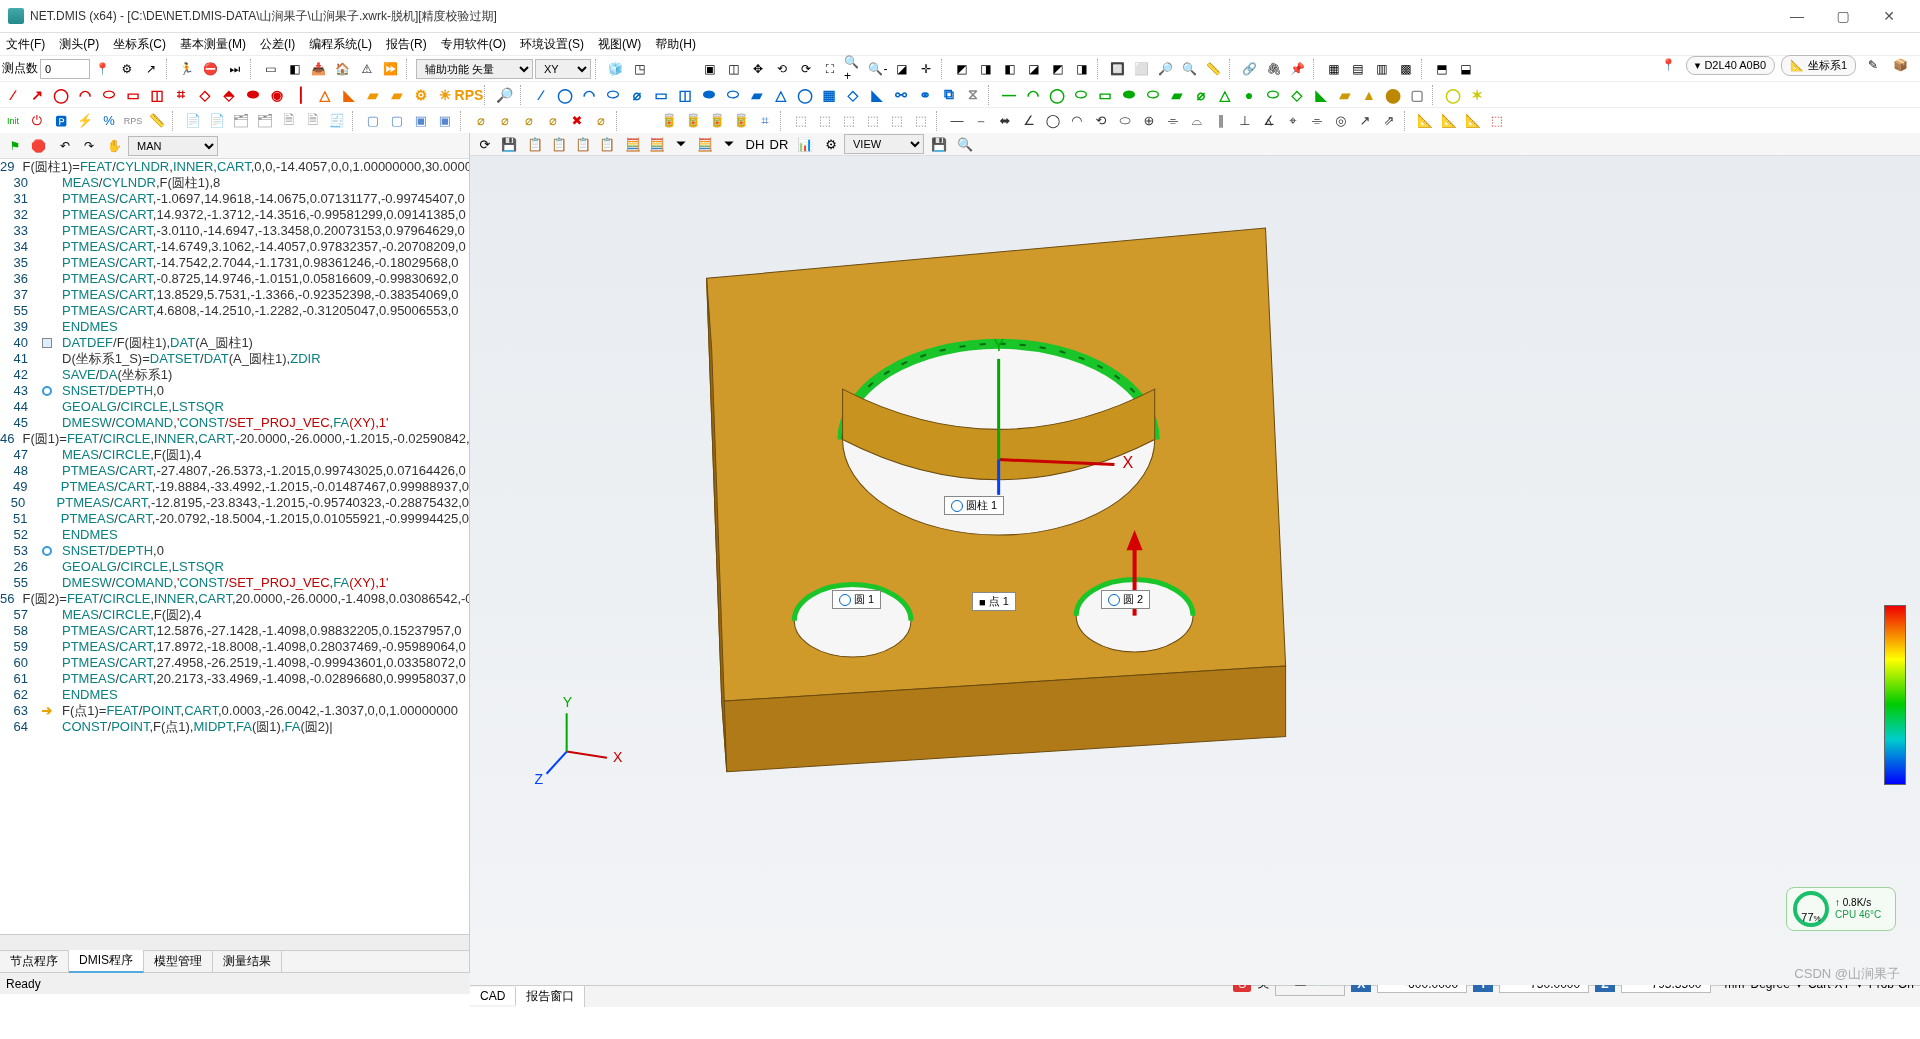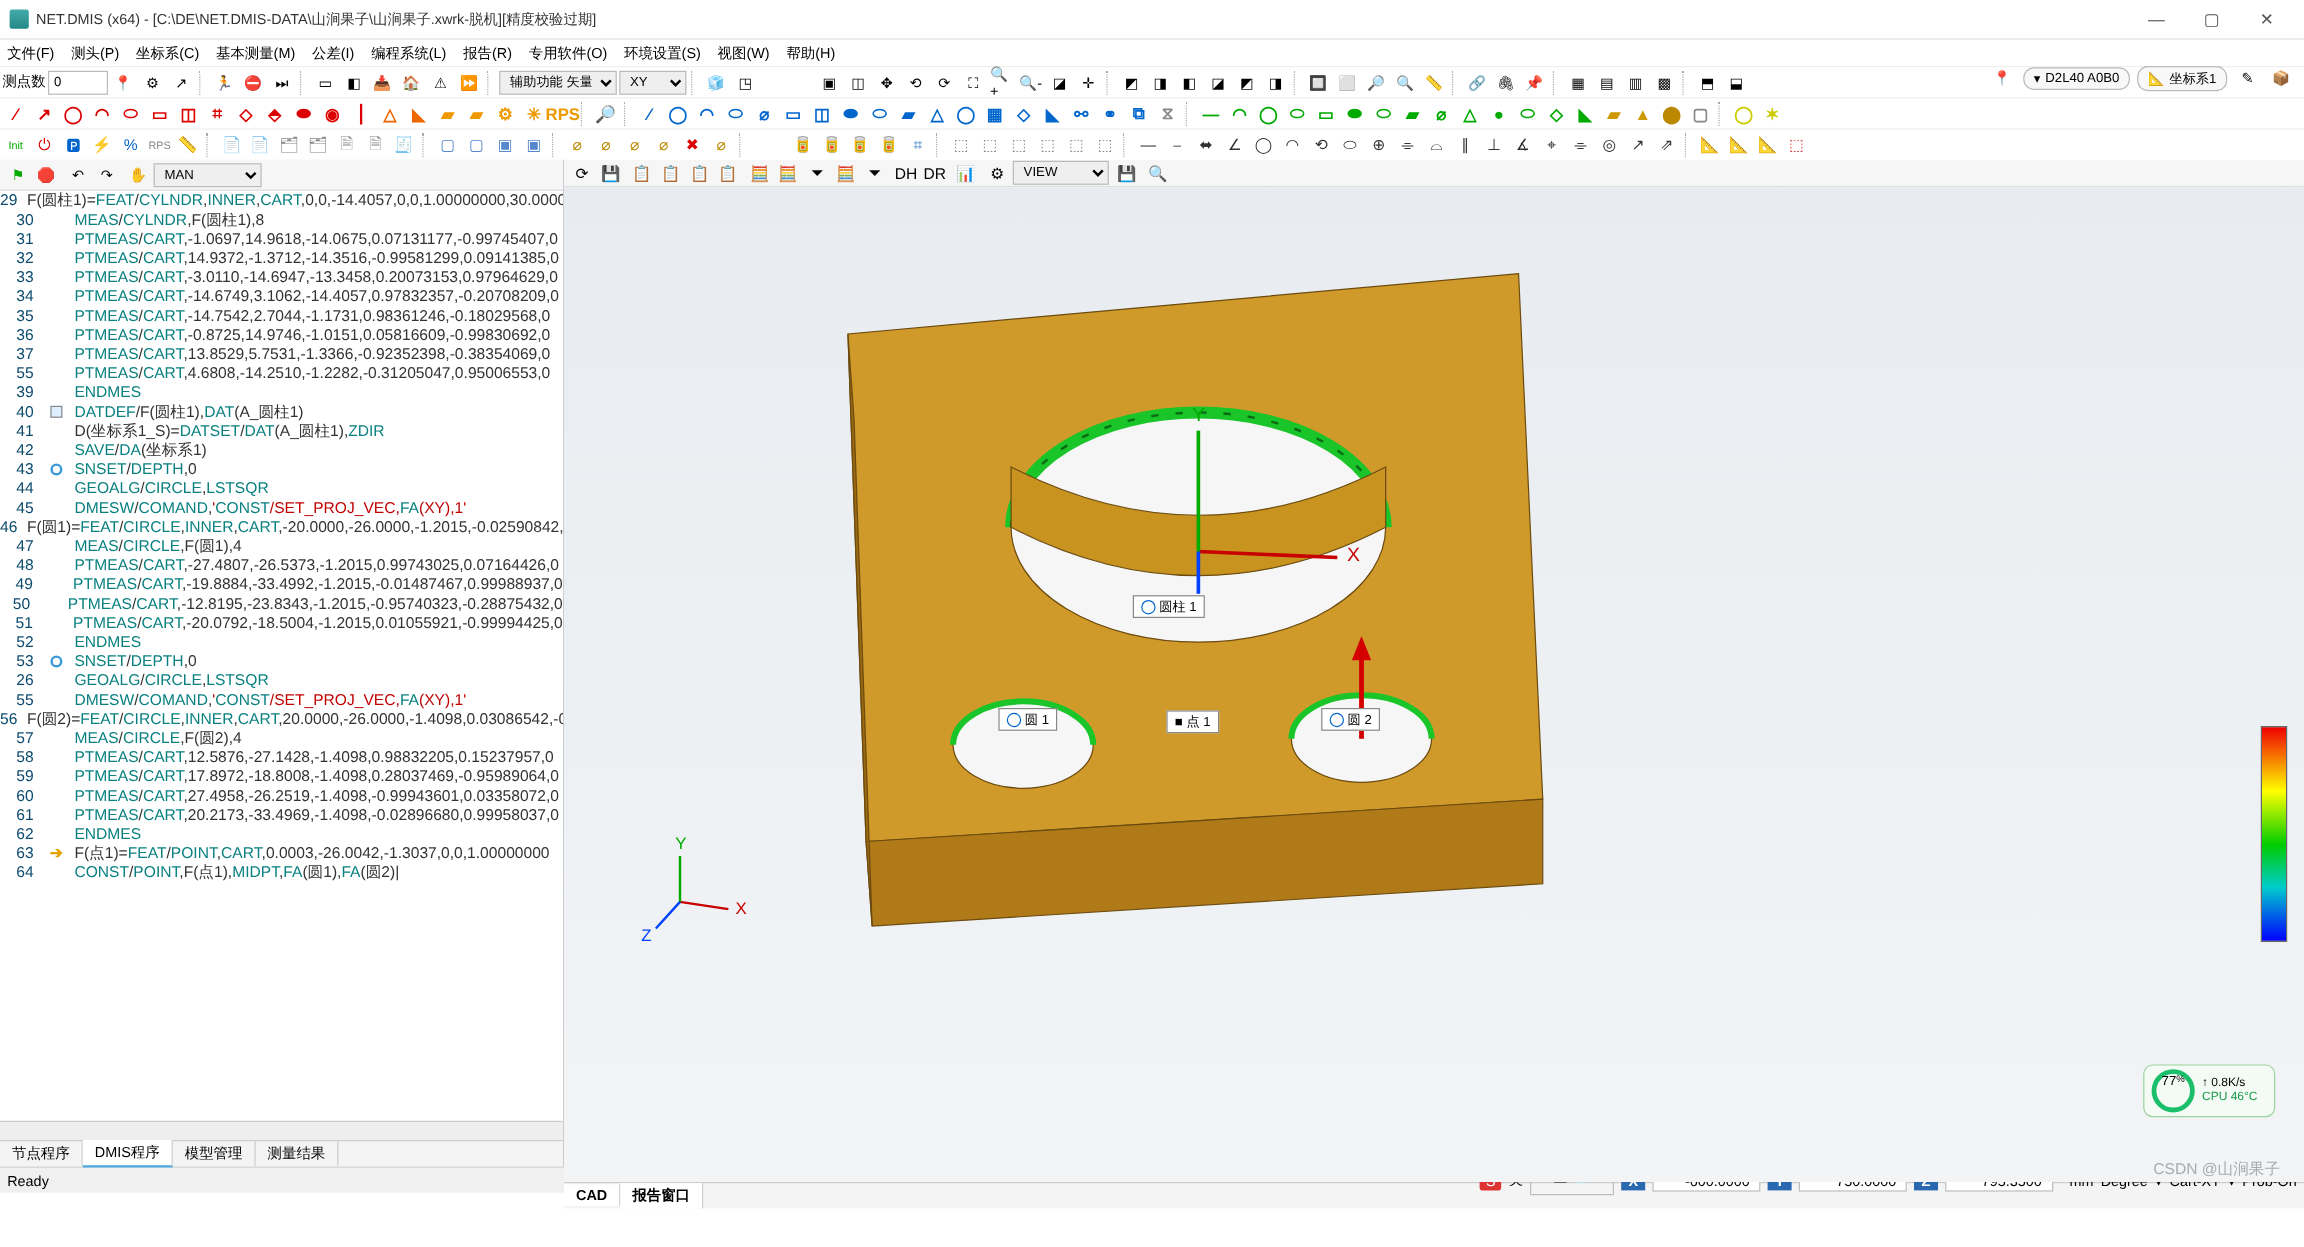--- a/index.html
+++ b/index.html
@@ -38,34 +38,34 @@
 .st { color:#c00000; }
 
 .bottom-tabs { height:22px; display:flex; align-items:center; border-top:1px solid #ccc; font-size:12px; background:#f4f4f4;}
 .bottom-tabs .tab { padding:2px 10px; border-right:1px solid #ccc; cursor:pointer; }
 .bottom-tabs .tab.active { background:#fff; border-bottom:2px solid #5ad; }
 
 .rightpane { flex:1; display:flex; flex-direction:column; }
 .view-tools { height:26px; display:flex; align-items:center; gap:2px; padding:0 4px; background:#f6f6f6; border-bottom:1px solid #ddd;}
 .viewport { flex:1; position:relative; background:linear-gradient(#e8ecf0,#f2f4f6); }
 .right-tabs { height:22px; border-top:1px solid #ccc; display:flex; align-items:center; font-size:12px; background:#f4f4f4;}
-.right-tabs .tab { padding:2px 10px; border-right:1px solid #ccc; background:#fff; cursor:pointer;font-weight:bold;}
+.right-tabs .tab { padding:2px 10px; border-right:1px solid #ccc; background:#fff; cursor:pointer;}
 
 .statusbar { height:22px; background:#f0f0f0; border-top:1px solid #ccc; display:flex; align-items:center; padding:0 6px; font-size:12px; gap:6px;}
 .statusbar .stretch { flex:1; }
 .statusbar .coord-label { background:#2a68b0; color:#fff; padding:1px 6px; font-weight:bold; }
 .statusbar .coord-val { background:#fff; border:1px solid #bbb; padding:1px 8px; min-width:90px; text-align:right;}
 
 .label-anno { position:absolute; background:#fff; border:1px solid #888; padding:1px 6px; font-size:11px; display:flex; align-items:center; gap:3px;}
 .label-anno .ico { width:12px; height:12px; border:1px solid #06c; border-radius:50%; }
 
 .rostrip { position:absolute; right:14px; bottom:200px; width:22px; height:180px; background:linear-gradient(#e00,#ff0 30%,#0c0 55%,#0cc 75%,#00f); border:1px solid #666;}
 
 .perfwidget { position:absolute; right:24px; bottom:54px; width:110px; height:44px; border:1px solid #9cd29c; border-radius:8px; background:#f4fbf4; display:flex; align-items:center; padding:3px 6px; gap:6px; }
-.perfwidget .ring { width:36px; height:36px; border-radius:50%; border:4px solid #1bbf6b; display:flex; align-items:flex-start; justify-content:center; font-size:11px; }
+.perfwidget .ring { width:36px; height:36px; border-radius:50%; border:4px solid #1bbf6b; display:flex; align-items:flex-end; justify-content:center; font-size:11px; }
 .perfwidget .ptext { font-size:10px; line-height:12px; }
 
 .watermark { position:absolute; right:20px; bottom:2px; color:rgba(120,120,120,.6); font-size:13px; }
 
 
 .topright { position:absolute; right:8px; top:54px; display:flex; align-items:center; gap:6px; }
 .topright .pill { border:1px solid #bbb; border-radius:9px; padding:2px 8px; font-size:11px; background:#f8f8f8; display:flex; align-items:center; gap:4px;}
 
 
 .hscroll { height:16px; background:#eee; border-top:1px solid #ccc; }
@@ -118,21 +118,21 @@
     <div class="tbtn">⛔</div>
     <div class="tbtn">⏭</div>
     <div class="sep"></div>
     <div class="tbtn">▭</div>
     <div class="tbtn">◧</div>
     <div class="tbtn">📥</div>
     <div class="tbtn">🏠</div>
     <div class="tbtn">⚠</div>
     <div class="tbtn">⏩</div>
     <div class="sep"></div>
-    <select class="tinput" style="width:98px"><option>辅助功能 矢量</option></select>
+    <select class="tinput" style="width:117px"><option>辅助功能 矢量</option></select>
     <select class="tinput" style="width:56px"><option>XY</option></select>
     <div class="sep"></div>
     <div class="tbtn">🧊</div>
     <div class="tbtn">◳</div>
     <div class="sep" style="width:40px;border:none"></div>
     <div class="tbtn">▣</div>
     <div class="tbtn">◫</div>
     <div class="tbtn">✥</div>
     <div class="tbtn">⟲</div>
     <div class="tbtn">⟳</div>

